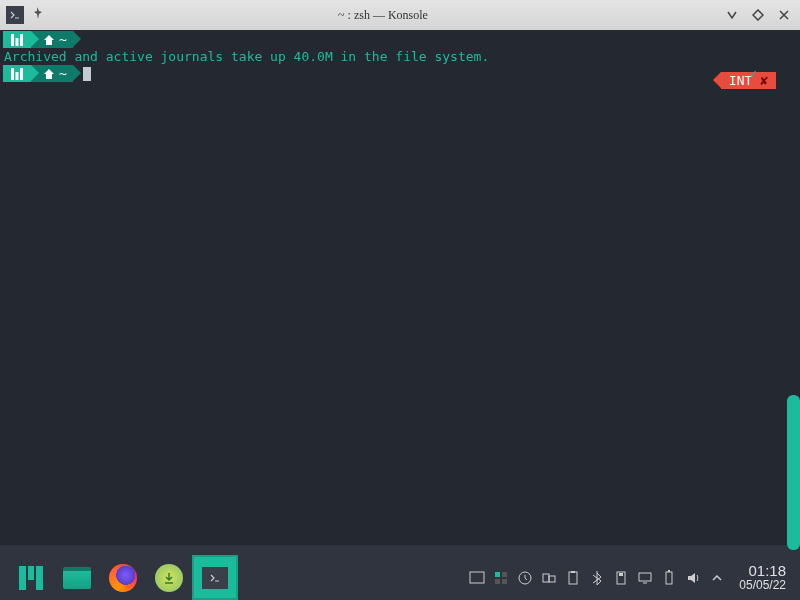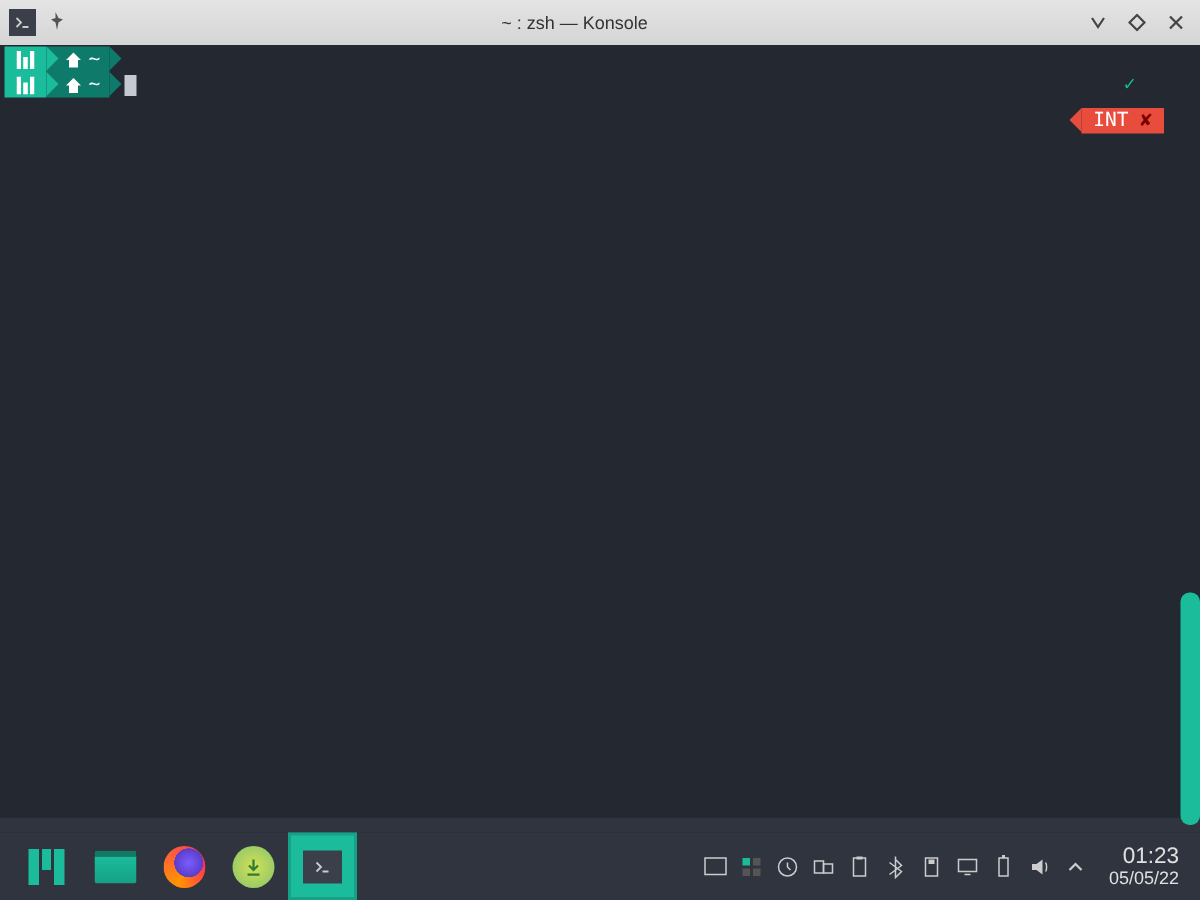--- a/index.html
+++ b/index.html
@@ -9,21 +9,21 @@
   overflow: hidden;
   background: #232831;
 }
 .titlebar {
   height: 30px;
   background: linear-gradient(#e4e4e4, #d5d5d5);
   display: flex;
   align-items: center;
   padding: 0 6px;
   gap: 6px;
-  font-family: Liberation Sans, sans-serif;
+  font-family: Liberation Serif, serif;
   font-size: 12px;
   color: #333;
   justify-content: flex-end;
 }
 .titlebar .app-icon {
   width: 18px; height: 18px;
   background: #3a3f4a;
   display: flex; align-items: center; justify-content: center;
 }
 .titlebar .app-icon svg { width: 12px; height: 12px; }
@@ -197,20 +197,21 @@
     <span class="seg seg2">
       <svg width="12" height="12" viewBox="0 0 12 12">
           <path d="M6 1L1 6h2v5h6V6h2z" fill="#fff"></path>
         </svg>
       <span style="padding-left:4px">~</span>
     </span>
     <span class="int-badge" style="top:1px;">
       <span>INT</span>&nbsp;<span style="color:#7a0000">✘</span>
     </span>
   </div>
+  <div class="output-line">Archived and active journals take up 40.0M in the file system.</div>
   <div class="prompt-line" style="position:relative;">
     <span class="seg seg1">
       <span class="distro-logo">
         <svg width="12" height="12" viewBox="0 0 12 12">
             <rect x="0" y="0" width="3" height="12" fill="#fff"></rect>
             <rect x="4.5" y="4" width="3" height="8" fill="#fff"></rect>
             <rect x="9" y="0" width="3" height="12" fill="#fff"></rect>
           </svg>
       </span>
     </span>
@@ -318,16 +319,16 @@
         <path d="M3 6v4h3l4 3V3L6 6z" fill="#ccc"></path>
         <path d="M12 5c1 1 1 5 0 6" stroke="#ccc" fill="none"></path>
       </svg>
   </div>
   <div class="tray-icon">
     <svg viewBox="0 0 16 16">
         <path d="M4 10l4-4 4 4" stroke="#ccc" fill="none" stroke-width="1.5"></path>
       </svg>
   </div>
   <div class="clock">
-    <div class="time">01:23</div>
+    <div class="time">01:18</div>
     <div>05/05/22</div>
   </div>
 </div>
 
 </body></html>

